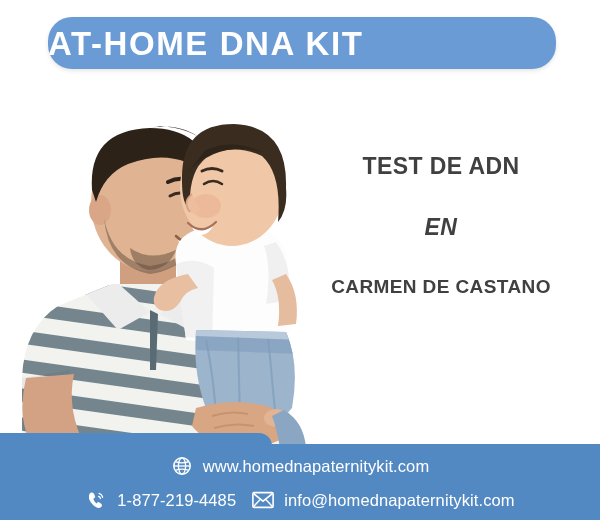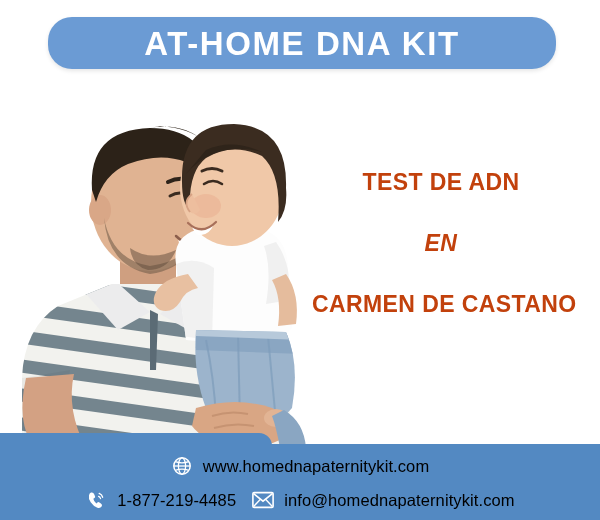--- a/index.html
+++ b/index.html
@@ -23,21 +23,21 @@
     position: absolute;
     left: 48px;
     top: 17px;
     width: 508px;
     height: 52px;
     background: #6b9bd4;
     border-radius: 24px;
     box-shadow: 0 2px 4px rgba(0,0,0,0.10);
     display: flex;
     align-items: center;
-    justify-content: center;
+    justify-content: flex-start;
   }
   .banner-title {
     color: #ffffff;
     font-size: 33px;
     font-weight: bold;
     letter-spacing: 1.6px;
     line-height: 1;
     white-space: nowrap;
   }
 
@@ -54,31 +54,31 @@
 
   
   .headline {
     position: absolute;
     left: 296px;
     top: 155px;
     width: 290px;
     text-align: center;
   }
   .headline-line {
-    color: #c2410c;
+    color: #404040;
     font-weight: bold;
     font-size: 23px;
     letter-spacing: 0.4px;
     line-height: 1;
-    margin: 16px;
+    margin: 0;
     white-space: nowrap;
   }
   .headline-line.l1 { margin-bottom: 38px; }
   .headline-line.l2 { margin-bottom: 38px; font-style: italic; }
-  .headline-line.l3 { font-size: 23px; }
+  .headline-line.l3 { font-size: 19px; }
 
   
   .footer-tab {
     position: absolute;
     left: 0;
     top: 433px;
     width: 272px;
     height: 14px;
     background: #5389c2;
     border-top-right-radius: 13px;
@@ -111,21 +111,21 @@
     justify-content: center;
     width: 22px;
     height: 22px;
     margin-right: 10px;
     flex: none;
   }
   .contact-icon svg { display: block; }
   .contact-text {
     font-size: 16.5px;
     letter-spacing: 0.1px;
-    color: #000000;
+    color: #ffffff;
     line-height: 1;
   }
 </style>
 </head>
 <body>
 
 <div id="poster">
 
   <div class="banner">
     <span class="banner-title">AT-HOME DNA KIT</span>

